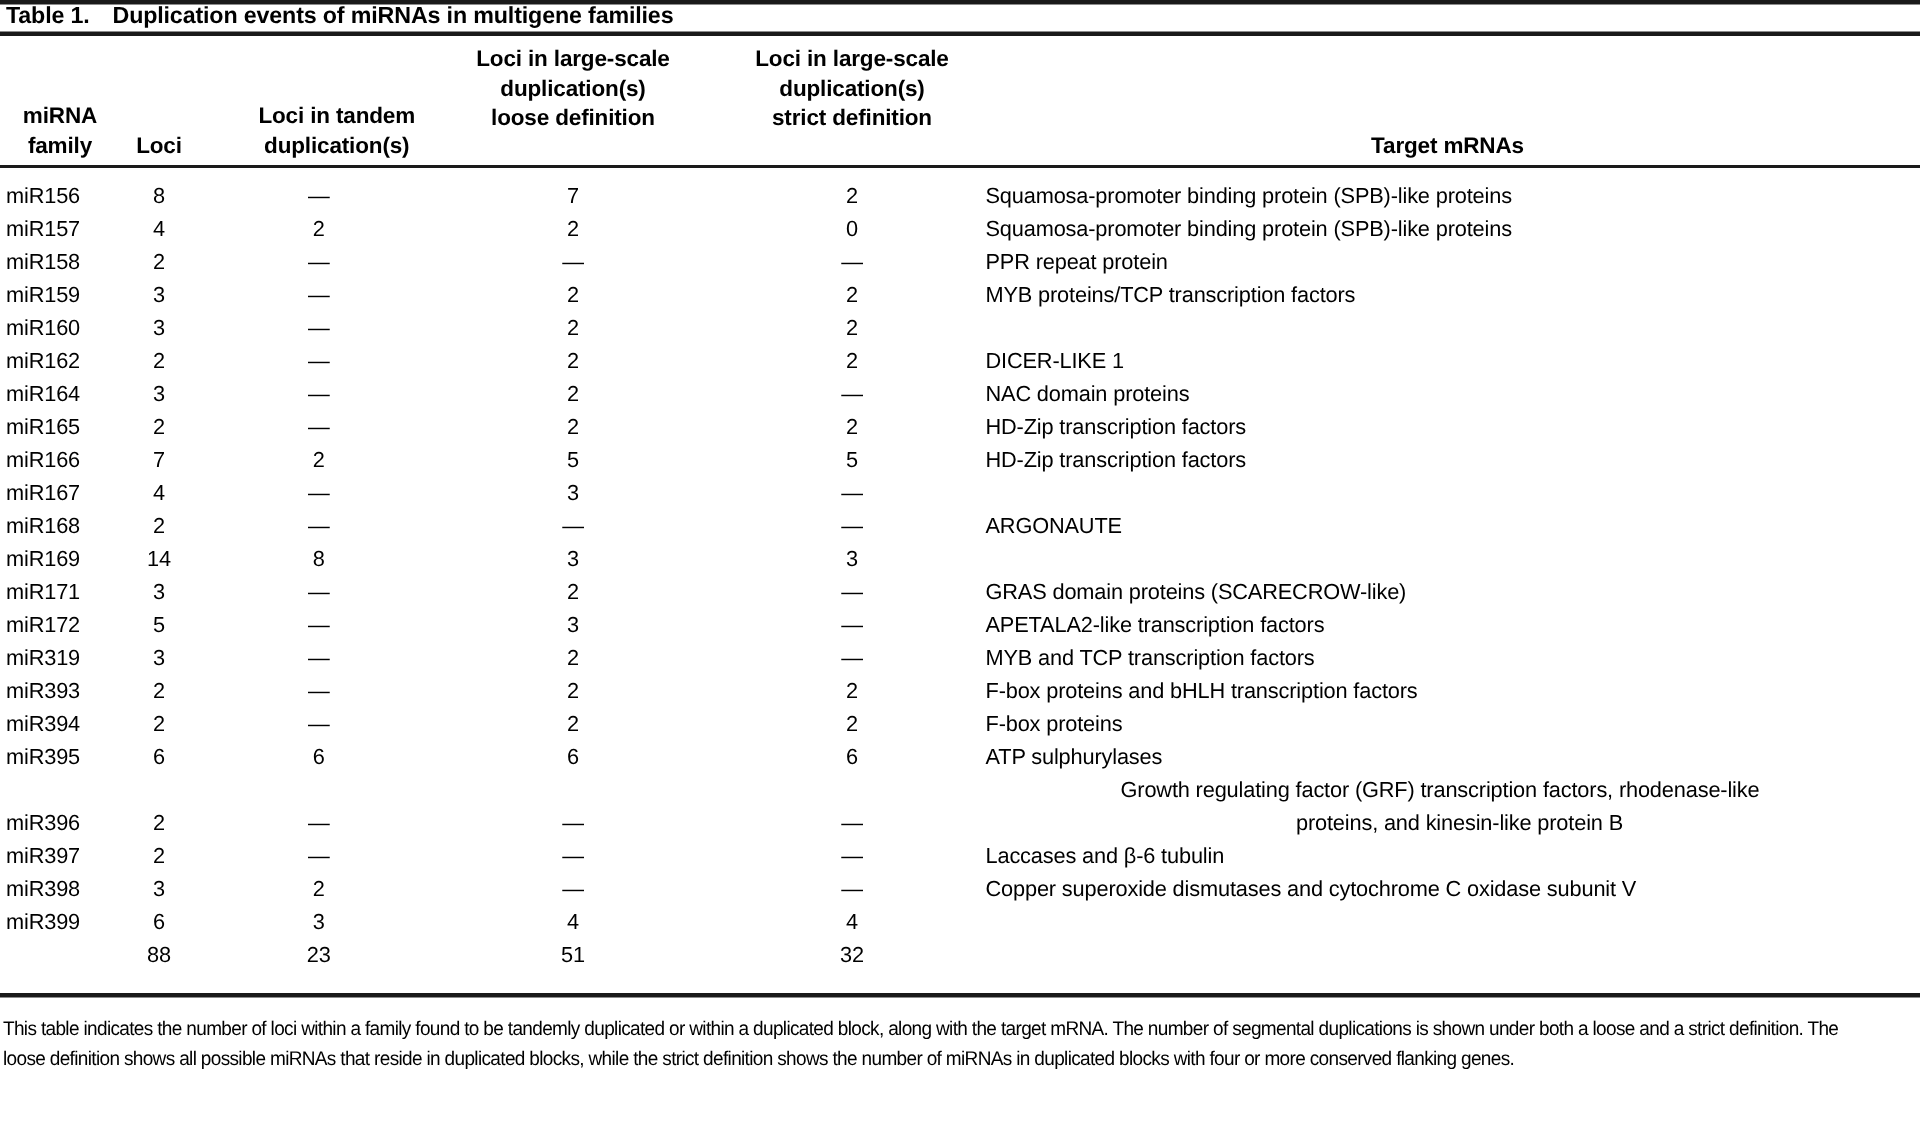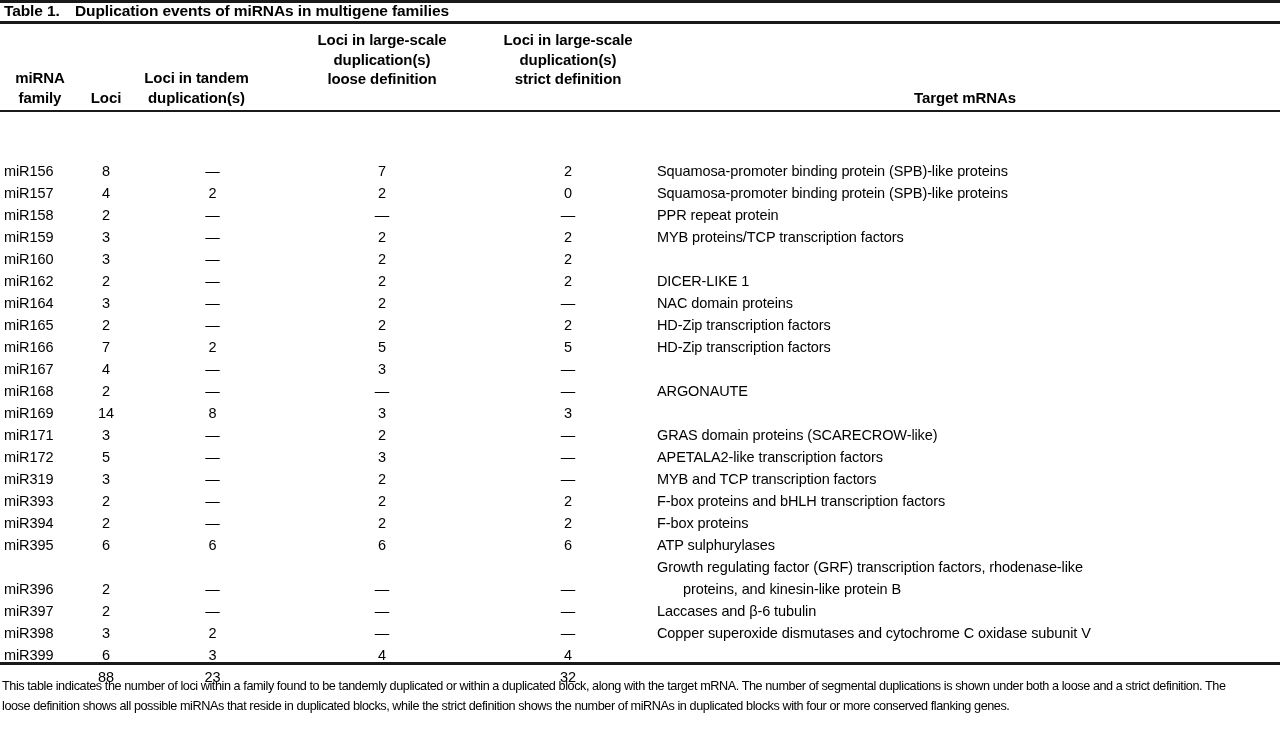--- a/index.html
+++ b/index.html
@@ -59,32 +59,31 @@
   .hcell {
     position: absolute;
     font-size: 15px;
     font-weight: bold;
     line-height: 19.5px;
     text-align: center;
     letter-spacing: -0.1px;
   }
   .h-family { left: 4px;  top: 38px;  width: 72px; text-align: center; }
   .h-loci   { left: 78px; top: 58px;  width: 56px; }
-  .h-tandem { left: 124px; top: 38px; width: 145px; }
+  .h-tandem { left: 152px; top: 38px; width: 145px; }
   .h-loose  { left: 290px; top: 0px;  width: 184px; }
   .h-strict { left: 476px; top: 0px;  width: 184px; }
   .h-target { left: 800px; top: 58px; width: 330px; }
 
   
   .tbody {
     position: absolute;
     top: 120px;
     left: 0;
     width: 1280px;
-    margin-top: 40px;
   }
   .row {
     position: relative;
     height: 22px;
   }
   .cell {
     position: absolute;
     font-size: 14.5px;
     line-height: 22px;
     letter-spacing: -0.1px;
@@ -102,20 +101,21 @@
   .row.tall .c-family,
   .row.tall .c-loci,
   .row.tall .c-tandem,
   .row.tall .c-loose,
   .row.tall .c-strict { top: 22px; }
   .row.tall .c-target {
     top: 0;
     white-space: normal;
     line-height: 22px;
     text-indent: 0;
+    text-align: center;
   }
   .row.tall .c-target .cont {
     display: block;
     padding-left: 26px;
   }
 
   
   .footnote {
     position: absolute;
     top: 676px;
@@ -336,20 +336,21 @@
       <div class="row">
         <div class="cell c-family">miR399</div>
         <div class="cell c-loci">6</div>
         <div class="cell c-tandem">3</div>
         <div class="cell c-loose">4</div>
         <div class="cell c-strict">4</div>
       </div>
       <div class="row totals">
         <div class="cell c-loci">88</div>
         <div class="cell c-tandem">23</div>
+        <div class="cell c-loose">51</div>
         <div class="cell c-strict">32</div>
         <div class="cell c-target"></div>
       </div>
     </div>
 
   <div class="footnote">This table indicates the number of loci within a family found to be tandemly duplicated or within a duplicated block, along with the target mRNA. The number of segmental duplications is shown under both a loose and a strict definition. The loose definition shows all possible miRNAs that reside in duplicated blocks, while the strict definition shows the number of miRNAs in duplicated blocks with four or more conserved flanking genes.</div>
 
 </div>
 
 </body></html>

